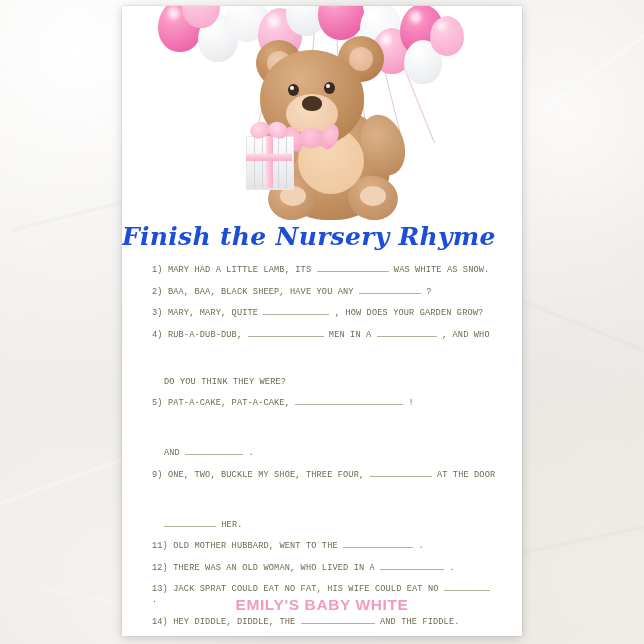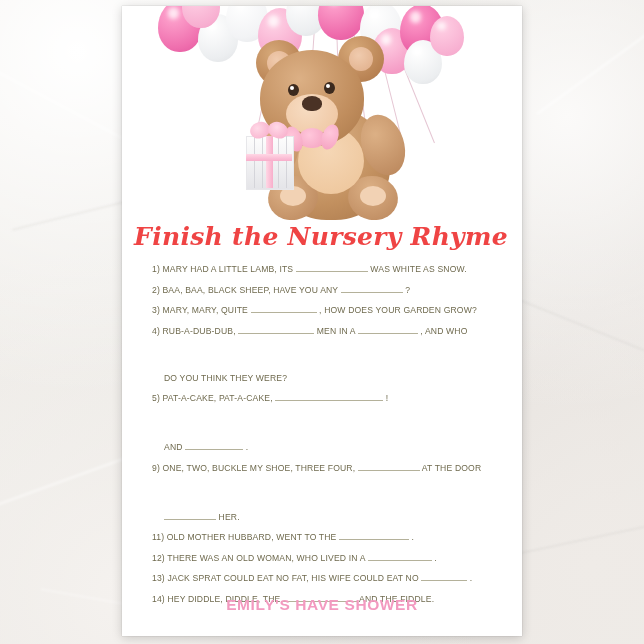--- a/index.html
+++ b/index.html
@@ -163,43 +163,44 @@
   }
   .gbow {
     position:absolute; width:20px; height:16px; border-radius:50% 50% 45% 45%;
     background: radial-gradient(circle at 40% 35%, #ffd9e7, #f7a9c8);
   }
 
   #title {
     position: absolute;
     left: 0; right: 2px;
     top: 216px;
-    text-align: center;
+    text-align: left;
     font-family: "DejaVu Serif", serif;
     font-style: italic;
     font-weight: bold;
     font-size: 25px;
-    color: #ef4444;
+    color: #1d4ed8;
     letter-spacing: .3px;
   }
 
   #lines {
     position: absolute;
     left: 30px;
     top: 256px;
     width: 344px;
     color: #6f6a4e;
     font-size: 8.6px;
     line-height: 11px;
     letter-spacing: .15px;
   }
   .q {
     margin-bottom: 7.5px;
     white-space: normal;
     text-transform: uppercase;
+    font-family: Liberation Mono, monospace;
   }
   .q .b {
     display: inline-block;
     border-bottom: 1px solid #b4b19a;
     vertical-align: baseline;
     height: 9px;
   }
   .indent { padding-left: 12px; margin-top: 36px; }
 
   #footer {
@@ -305,14 +306,14 @@
       <div class="q"><span>5) </span><span>PAT-A-CAKE, PAT-A-CAKE, </span><span class="b" style="width: 108px;"></span> <span>! </span></div>
       <div class="q indent"><span>AND </span><span class="b" style="width: 58px;"></span> <span>. </span></div>
       <div class="q"><span>9) </span><span>ONE, TWO, BUCKLE MY SHOE, THREE FOUR, </span><span class="b" style="width: 62px;"></span> <span>AT THE DOOR </span></div>
       <div class="q indent"><span class="b" style="width: 52px;"></span> <span>HER. </span></div>
       <div class="q"><span>11) </span><span>OLD MOTHER HUBBARD, WENT TO THE </span><span class="b" style="width: 70px;"></span> <span>. </span></div>
       <div class="q"><span>12) </span><span>THERE WAS AN OLD WOMAN, WHO LIVED IN A </span><span class="b" style="width: 64px;"></span> <span>. </span></div>
       <div class="q"><span>13) </span><span>JACK SPRAT COULD EAT NO FAT, HIS WIFE COULD EAT NO </span><span class="b" style="width: 46px;"></span> <span>. </span></div>
       <div class="q"><span>14) </span><span>HEY DIDDLE, DIDDLE, THE </span><span class="b" style="width: 74px;"></span> <span>AND THE FIDDLE. </span></div>
     </div>
 
-  <div id="footer">EMILY'S HAVE SHOWER</div>
+  <div id="footer">EMILY'S BABY WHITE</div>
 </div>
 
 </body></html>

